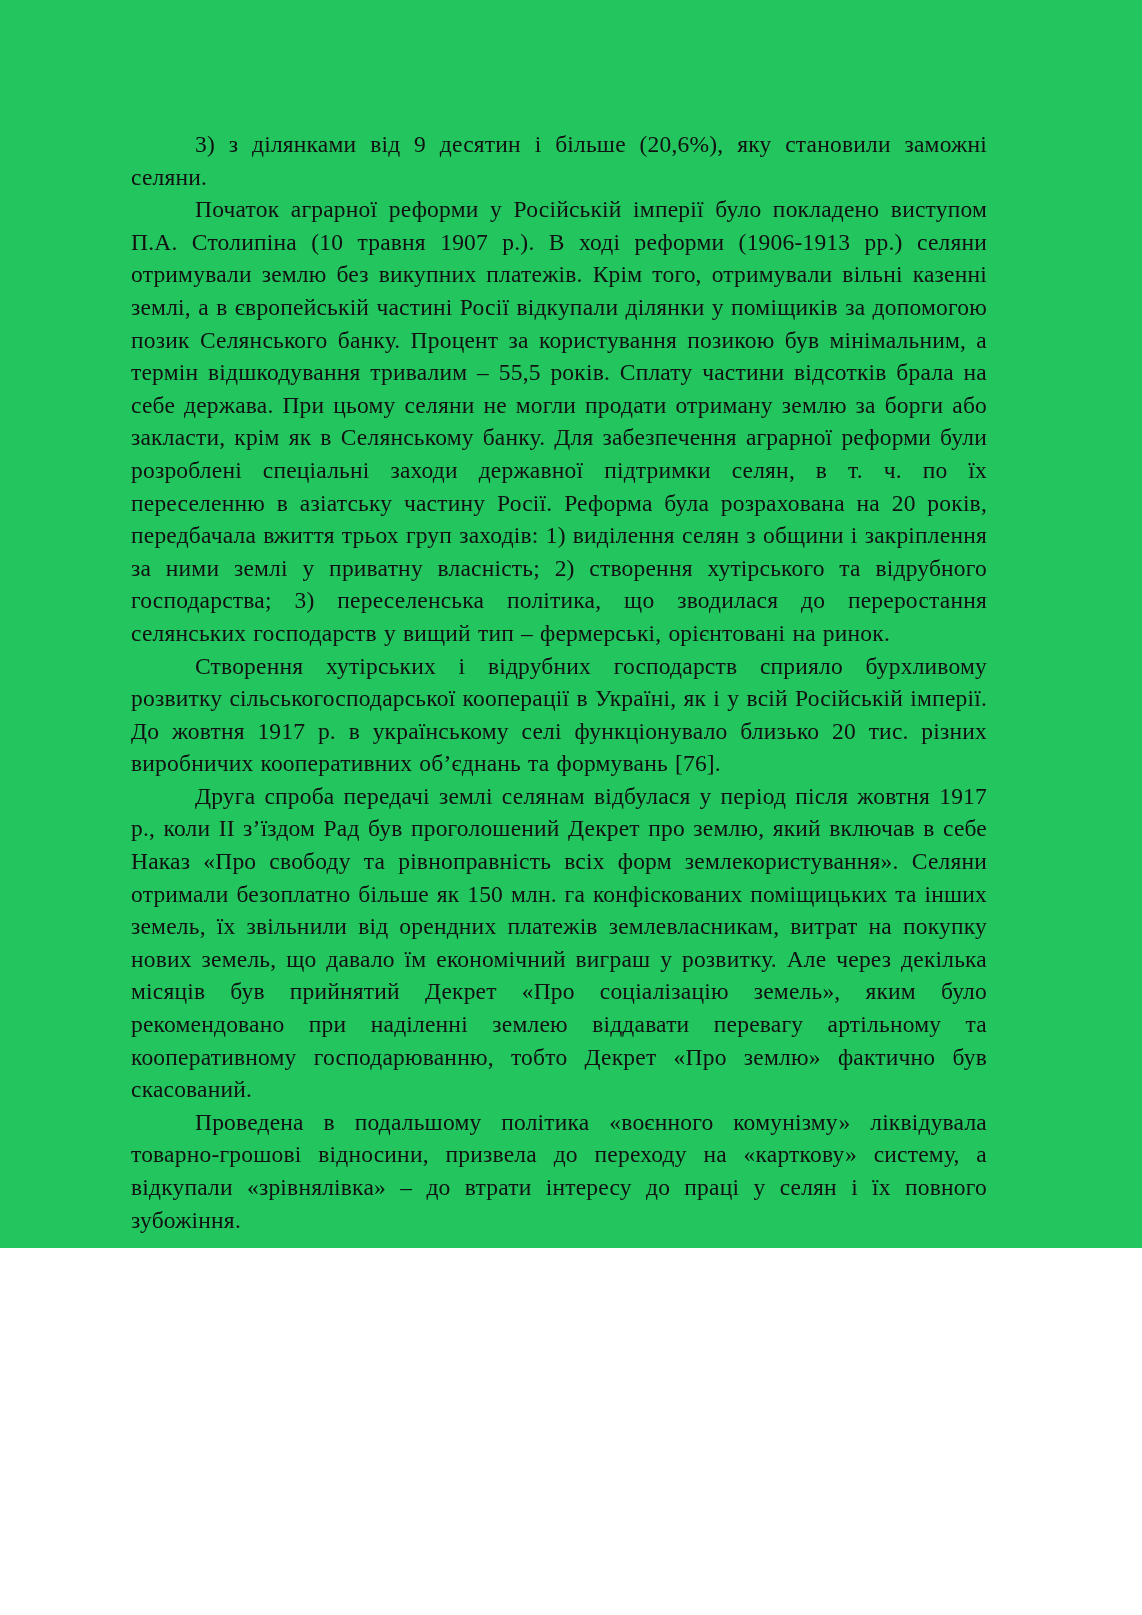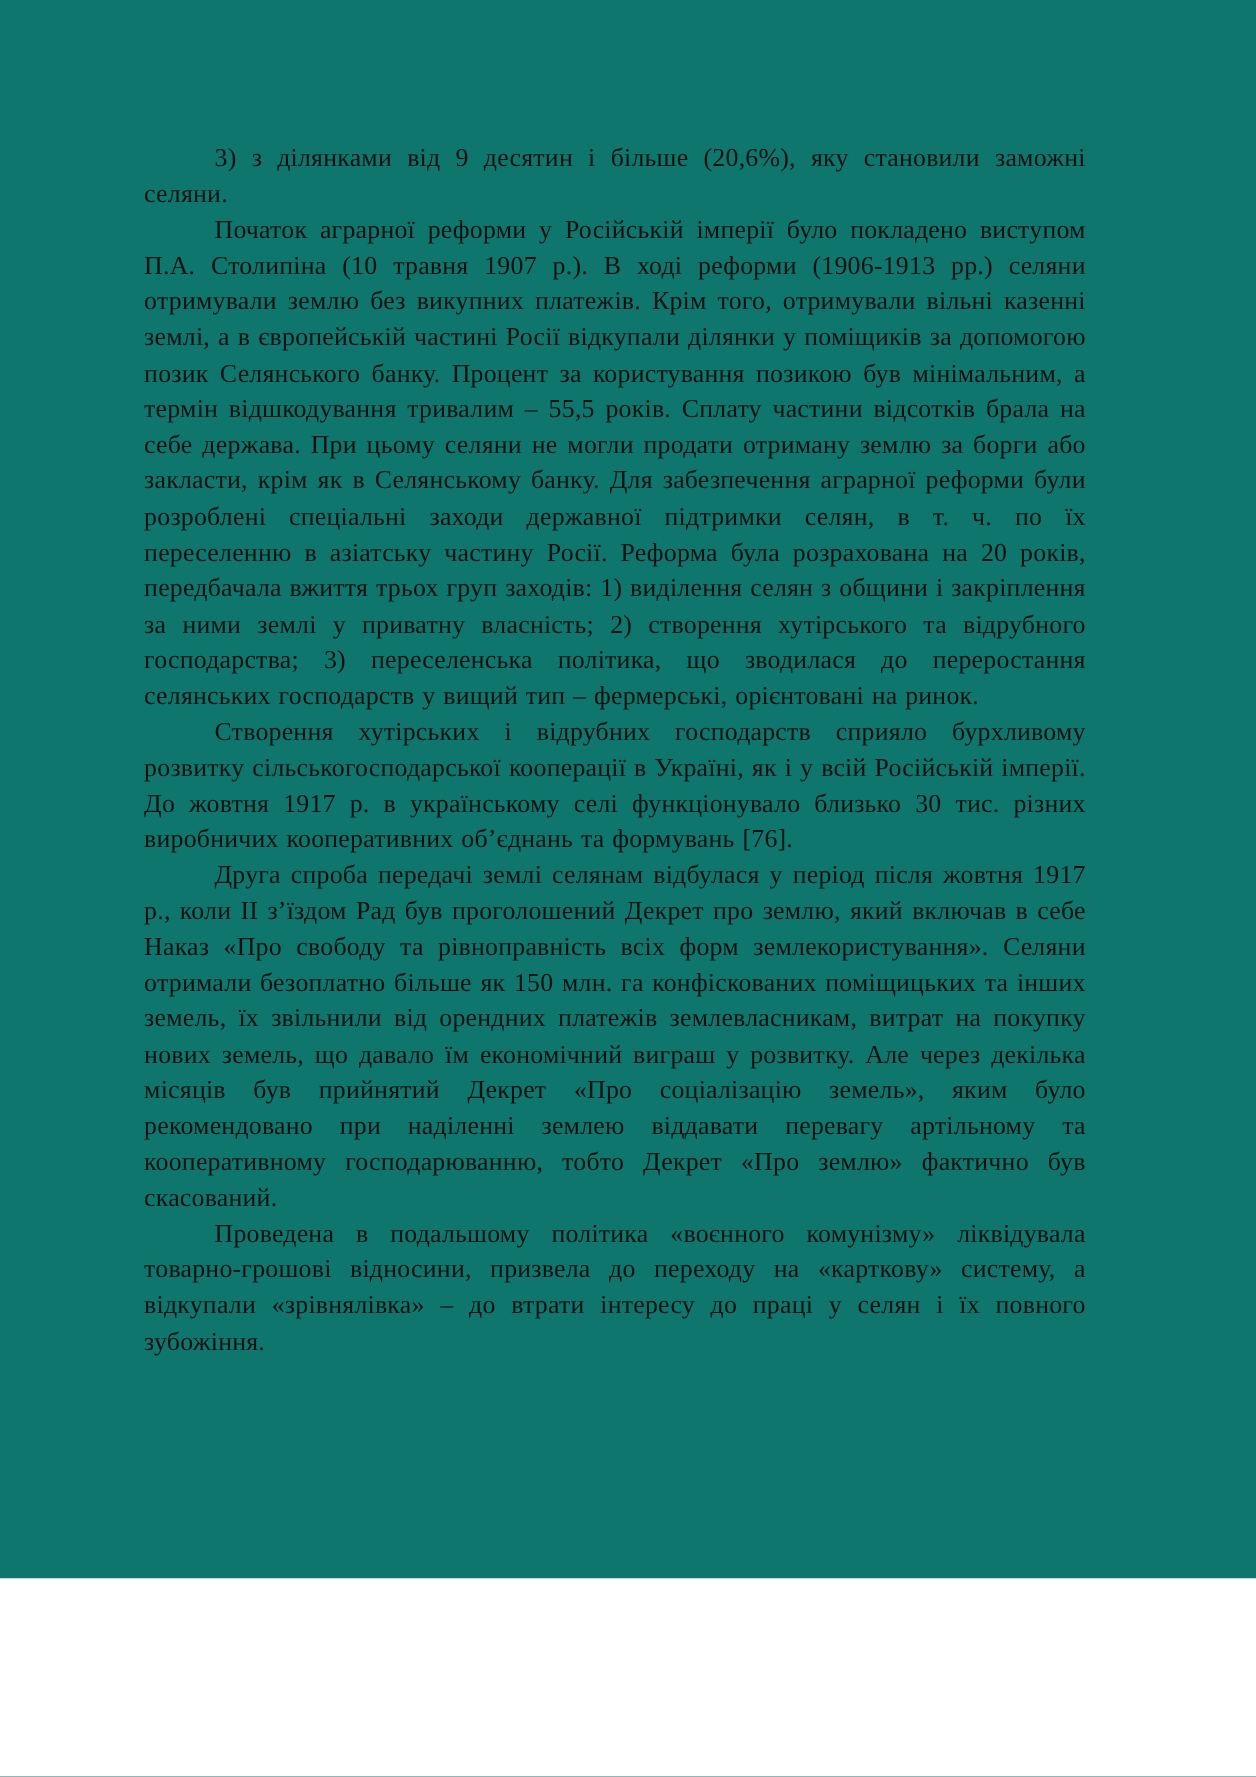--- a/index.html
+++ b/index.html
@@ -3,22 +3,22 @@
 <meta charset="utf-8">
 <style>
   html, body {
     margin: 0;
     padding: 0;
     background: #ffffff;
   }
   .page {
     position: relative;
     width: 1142px;
-    height: 1435px;
-    background: #0f766e;
+    height: 1248px;
+    background: #22c55e;
     overflow: hidden;
     font-family: "Liberation Serif", "DejaVu Serif", serif;
     color: #111111;
   }
   .text-block {
     position: absolute;
     left: 131px;
     top: 128px;
     width: 856px;
   }
@@ -42,18 +42,18 @@
     color: #111111;
   }
 </style>
 </head>
 <body>
 
 <div class="page">
   <div class="text-block">
     <p>3) з ділянками від 9 десятин і більше (20,6%), яку становили заможні селяни.</p>
     <p>Початок аграрної реформи у Російській імперії було покладено виступом П.А. Столипіна (10 травня 1907 р.). В ході реформи (1906-1913 рр.) селяни отримували землю без викупних платежів. Крім того, отримували вільні казенні землі, а в європейській частині Росії відкупали ділянки у поміщиків за допомогою позик Селянського банку. Процент за користування позикою був мінімальним, а термін відшкодування тривалим – 55,5 років. Сплату частини відсотків брала на себе держава. При цьому селяни не могли продати отриману землю за борги або закласти, крім як в Селянському банку. Для забезпечення аграрної реформи були розроблені спеціальні заходи державної підтримки селян, в т. ч. по їх переселенню в азіатську частину Росії. Реформа була розрахована на 20 років, передбачала вжиття трьох груп заходів: 1) виділення селян з общини і закріплення за ними землі у приватну власність; 2) створення хутірського та відрубного господарства; 3) переселенська політика, що зводилася до переростання селянських господарств у вищий тип – фермерські, орієнтовані на ринок.</p>
-    <p>Створення хутірських і відрубних господарств сприяло бурхливому розвитку сільськогосподарської кооперації в Україні, як і у всій Російській імперії. До жовтня 1917 р. в українському селі функціонувало близько 30 тис. різних виробничих кооперативних об’єднань та формувань [76].</p>
+    <p>Створення хутірських і відрубних господарств сприяло бурхливому розвитку сільськогосподарської кооперації в Україні, як і у всій Російській імперії. До жовтня 1917 р. в українському селі функціонувало близько 20 тис. різних виробничих кооперативних об’єднань та формувань [76].</p>
     <p>Друга спроба передачі землі селянам відбулася у період після жовтня 1917 р., коли ІІ з’їздом Рад був проголошений Декрет про землю, який включав в себе Наказ «Про свободу та рівноправність всіх форм землекористування». Селяни отримали безоплатно більше як 150 млн. га конфіскованих поміщицьких та інших земель, їх звільнили від орендних платежів землевласникам, витрат на покупку нових земель, що давало їм економічний виграш у розвитку. Але через декілька місяців був прийнятий Декрет «Про соціалізацію земель», яким було рекомендовано при наділенні землею віддавати перевагу артільному та кооперативному господарюванню, тобто Декрет «Про землю» фактично був скасований.</p>
     <p>Проведена в подальшому політика «воєнного комунізму» ліквідувала товарно-грошові відносини, призвела до переходу на «карткову» систему, а відкупали «зрівнялівка» – до втрати інтересу до праці у селян і їх повного зубожіння.</p>
   </div>
   <div class="page-number">8</div>
 </div>
 
 </body></html>

